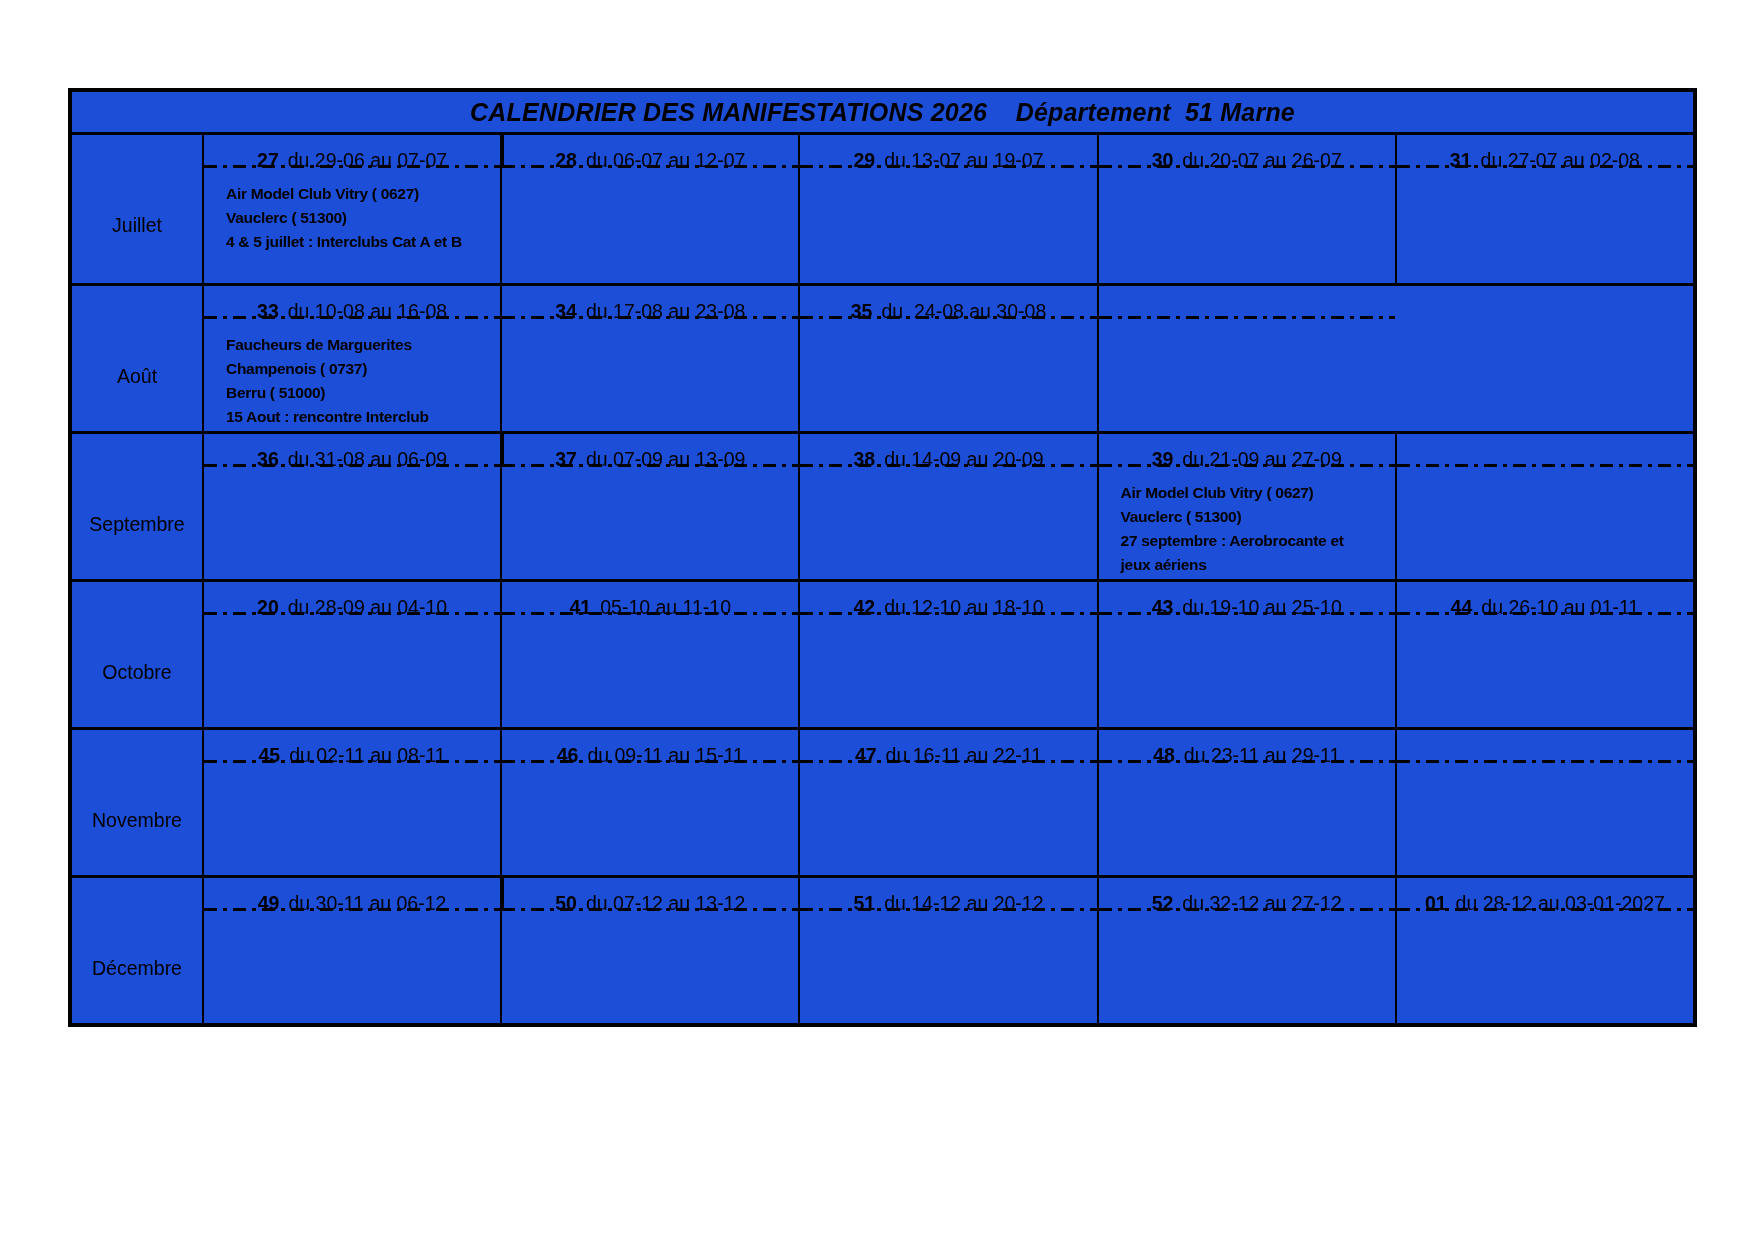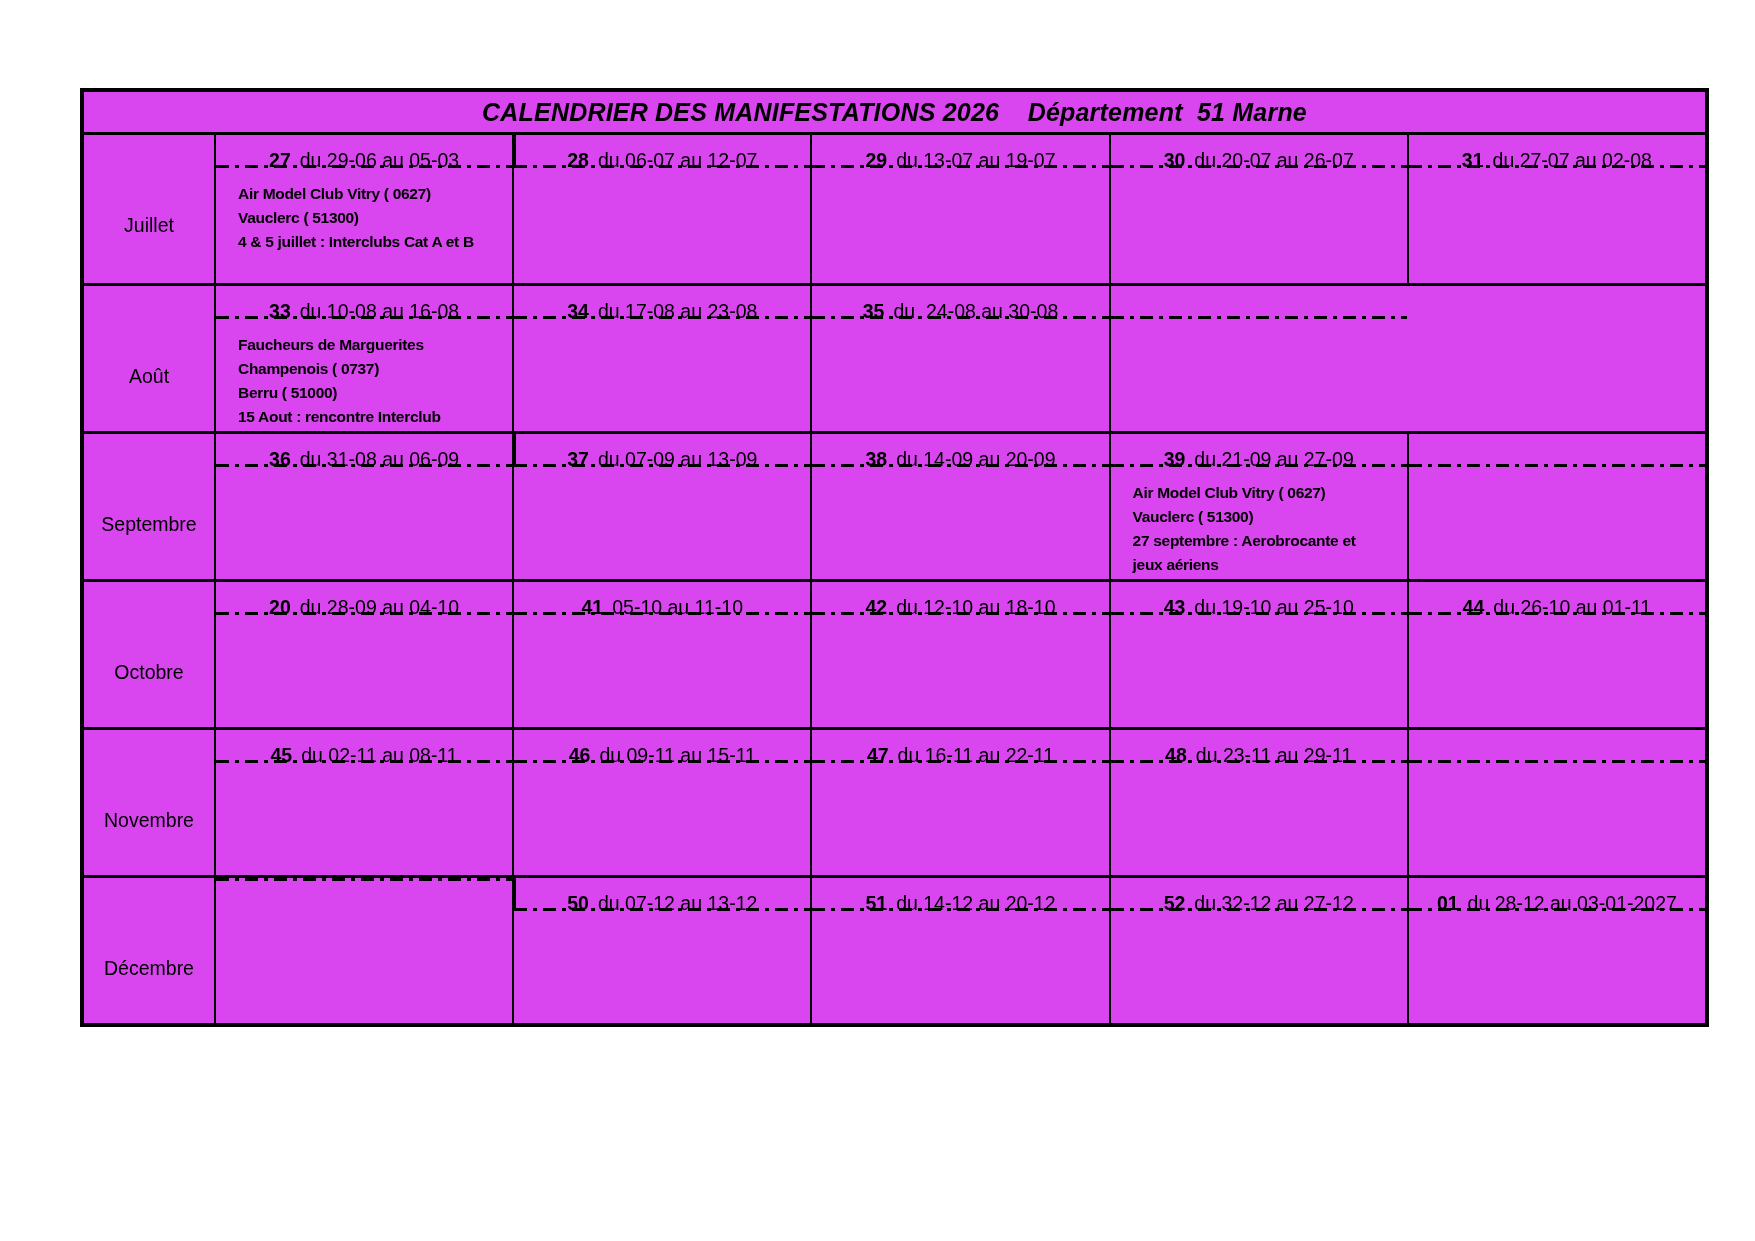--- a/index.html
+++ b/index.html
@@ -10,22 +10,21 @@
     color: #000000;
     position: relative;
     overflow: hidden;
   }
   .calendar {
     position: absolute;
     left: 68px; top: 88px;
     width: 1629px;
     border: 4px solid #000;
     box-sizing: border-box;
-    background: #d946ef;
-    margin-left: 12px;
+    background: #1d4ed8;
   }
   .title-row {
     height: 40px;
     border-bottom: 3px solid #000;
     display: flex;
     align-items: center;
     justify-content: center;
     font-weight: bold;
     font-style: italic;
     font-size: 25px;
@@ -91,21 +90,21 @@
 <body>
 
 <div class="calendar">
   <div class="title-row">CALENDRIER DES MANIFESTATIONS 2026    Département  51 Marne</div>
   <div id="calendar-body">
       <div class="month-row first">
         <div class="month-cell">
           <div class="month-name">Juillet</div>
         </div>
         <div class="week-cell">
-          <div class="week-header"><span class="week-num">27</span><span class="week-gap"></span><span class="week-dates">du 29-06 au 05-03</span></div>
+          <div class="week-header"><span class="week-num">27</span><span class="week-gap"></span><span class="week-dates">du 29-06 au 07-07</span></div>
           <div class="dash-line"></div>
           <div class="event">
             <div class="event-line">Air Model Club Vitry ( 0627)</div>
             <div class="event-line">Vauclerc ( 51300)</div>
             <div class="event-line">4 &amp; 5 juillet : Interclubs Cat A et B</div>
           </div>
         </div>
         <div class="week-cell thick-left">
           <div class="week-header"><span class="week-num">28</span><span class="week-gap"></span><span class="week-dates">du 06-07 au 12-07</span></div>
           <div class="dash-line"></div>
@@ -229,20 +228,21 @@
         <div class="week-cell">
           <div class="week-header"></div>
           <div class="dash-line"></div>
         </div>
       </div>
       <div class="month-row">
         <div class="month-cell">
           <div class="month-name">Décembre</div>
         </div>
         <div class="week-cell">
+          <div class="week-header"><span class="week-num">49</span><span class="week-gap"></span><span class="week-dates">du 30-11 au 06-12</span></div>
           <div class="dash-line"></div>
         </div>
         <div class="week-cell thick-left">
           <div class="week-header"><span class="week-num">50</span><span class="week-gap"></span><span class="week-dates">du 07-12 au 13-12</span></div>
           <div class="dash-line"></div>
         </div>
         <div class="week-cell">
           <div class="week-header"><span class="week-num">51</span><span class="week-gap"></span><span class="week-dates">du 14-12 au 20-12</span></div>
           <div class="dash-line"></div>
         </div>

